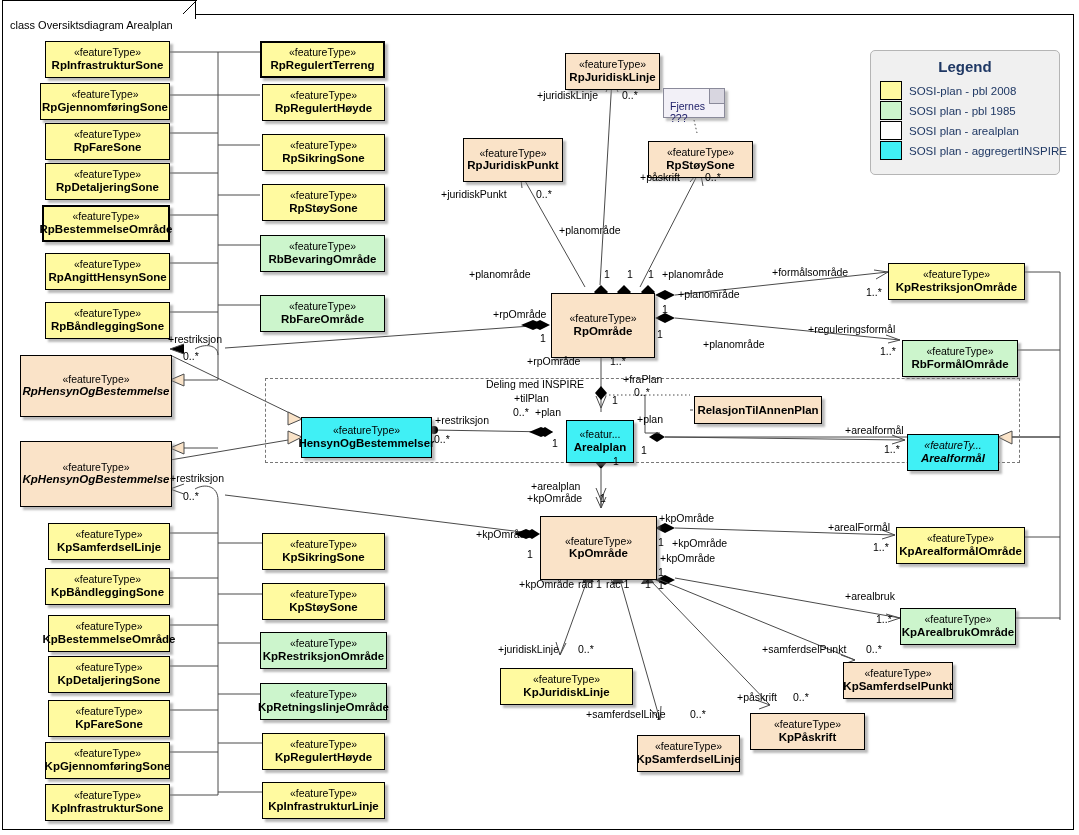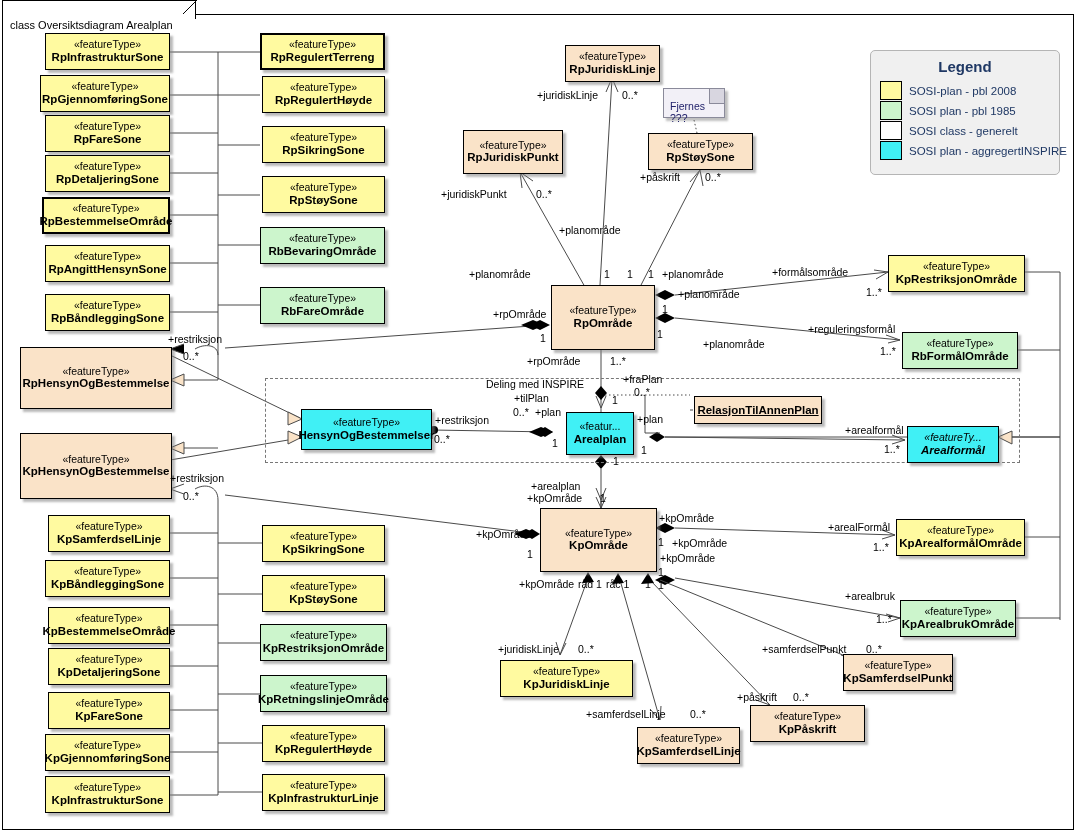--- a/index.html
+++ b/index.html
@@ -12,36 +12,36 @@
        border:1px solid #000;border-bottom:none;background:#fff;padding:18px 22px 0 7px;
        font-size:11px;color:#000;white-space:nowrap;}
   #tab:after{content:"";position:absolute;right:-1px;top:-1px;width:0;height:0;
        border-left:0 solid transparent;}
   #tabslant{position:absolute;left:0;top:0;}
 
   
   .cls{position:absolute;box-sizing:border-box;border:1px solid #000;
        text-align:center;line-height:1.12;
        box-shadow:3px 3px 2px rgba(130,130,130,0.55);
-       display:flex;flex-direction:column;align-items:center;justify-content:center;}
+       display:flex;flex-direction:column;align-items:center;justify-content:center;margin-top:8px;}
   .cls .st{font-size:10.5px;color:#000;}
   .cls .nm{font-size:11.5px;font-weight:bold;color:#000;}
-  .cls.abstract .nm{}
+  .cls.abstract .nm{font-style:italic;}
   .cls.thick{border-width:2px;}
 
   .yellow{background:#FFFAA0;}
   .green{background:#CCF5CC;}
   .cyan{background:#40F0F5;}
   .tan{background:#FAE3C8;}
 
   
   .plain{position:absolute;box-sizing:border-box;border:1px solid #000;background:#FAE3C8;
          display:flex;align-items:center;justify-content:center;text-align:center;
          font-size:11.5px;font-weight:bold;color:#000;
-         box-shadow:3px 3px 2px rgba(130,130,130,0.55);text-decoration:underline;}
+         box-shadow:3px 3px 2px rgba(130,130,130,0.55);}
 
   
   .note{position:absolute;box-sizing:border-box;background:#F2F0F7;border:1px solid #8A8A9A;
         font-size:10.5px;color:#22226b;padding:11px 6px 2px 6px;
         box-shadow:3px 3px 2px rgba(130,130,130,0.5);}
   .note .fold{position:absolute;right:0;top:0;width:14px;height:14px;background:#D8D6E0;
         border-left:1px solid #8A8A9A;border-bottom:1px solid #8A8A9A;}
 
   
   #legend{position:absolute;box-sizing:border-box;background:#F0F0F0;border:1px solid #B5B5B5;
@@ -526,21 +526,21 @@
     <div class="lrow">
       <div class="swatch" style="background:#FFFAA0;"></div>
       <div class="ltext">SOSI-plan - pbl 2008</div>
     </div>
     <div class="lrow">
       <div class="swatch" style="background:#CCF5CC;"></div>
       <div class="ltext">SOSI plan - pbl 1985</div>
     </div>
     <div class="lrow">
       <div class="swatch" style="background:#FFFFFF;"></div>
-      <div class="ltext">SOSI class - generelt</div>
+      <div class="ltext">SOSI plan - arealplan</div>
     </div>
     <div class="lrow">
       <div class="swatch" style="background:#40F0F5;"></div>
       <div class="ltext">SOSI plan - aggregertINSPIRE</div>
     </div>
   </div>
 
 </div>
 
 </body></html>

